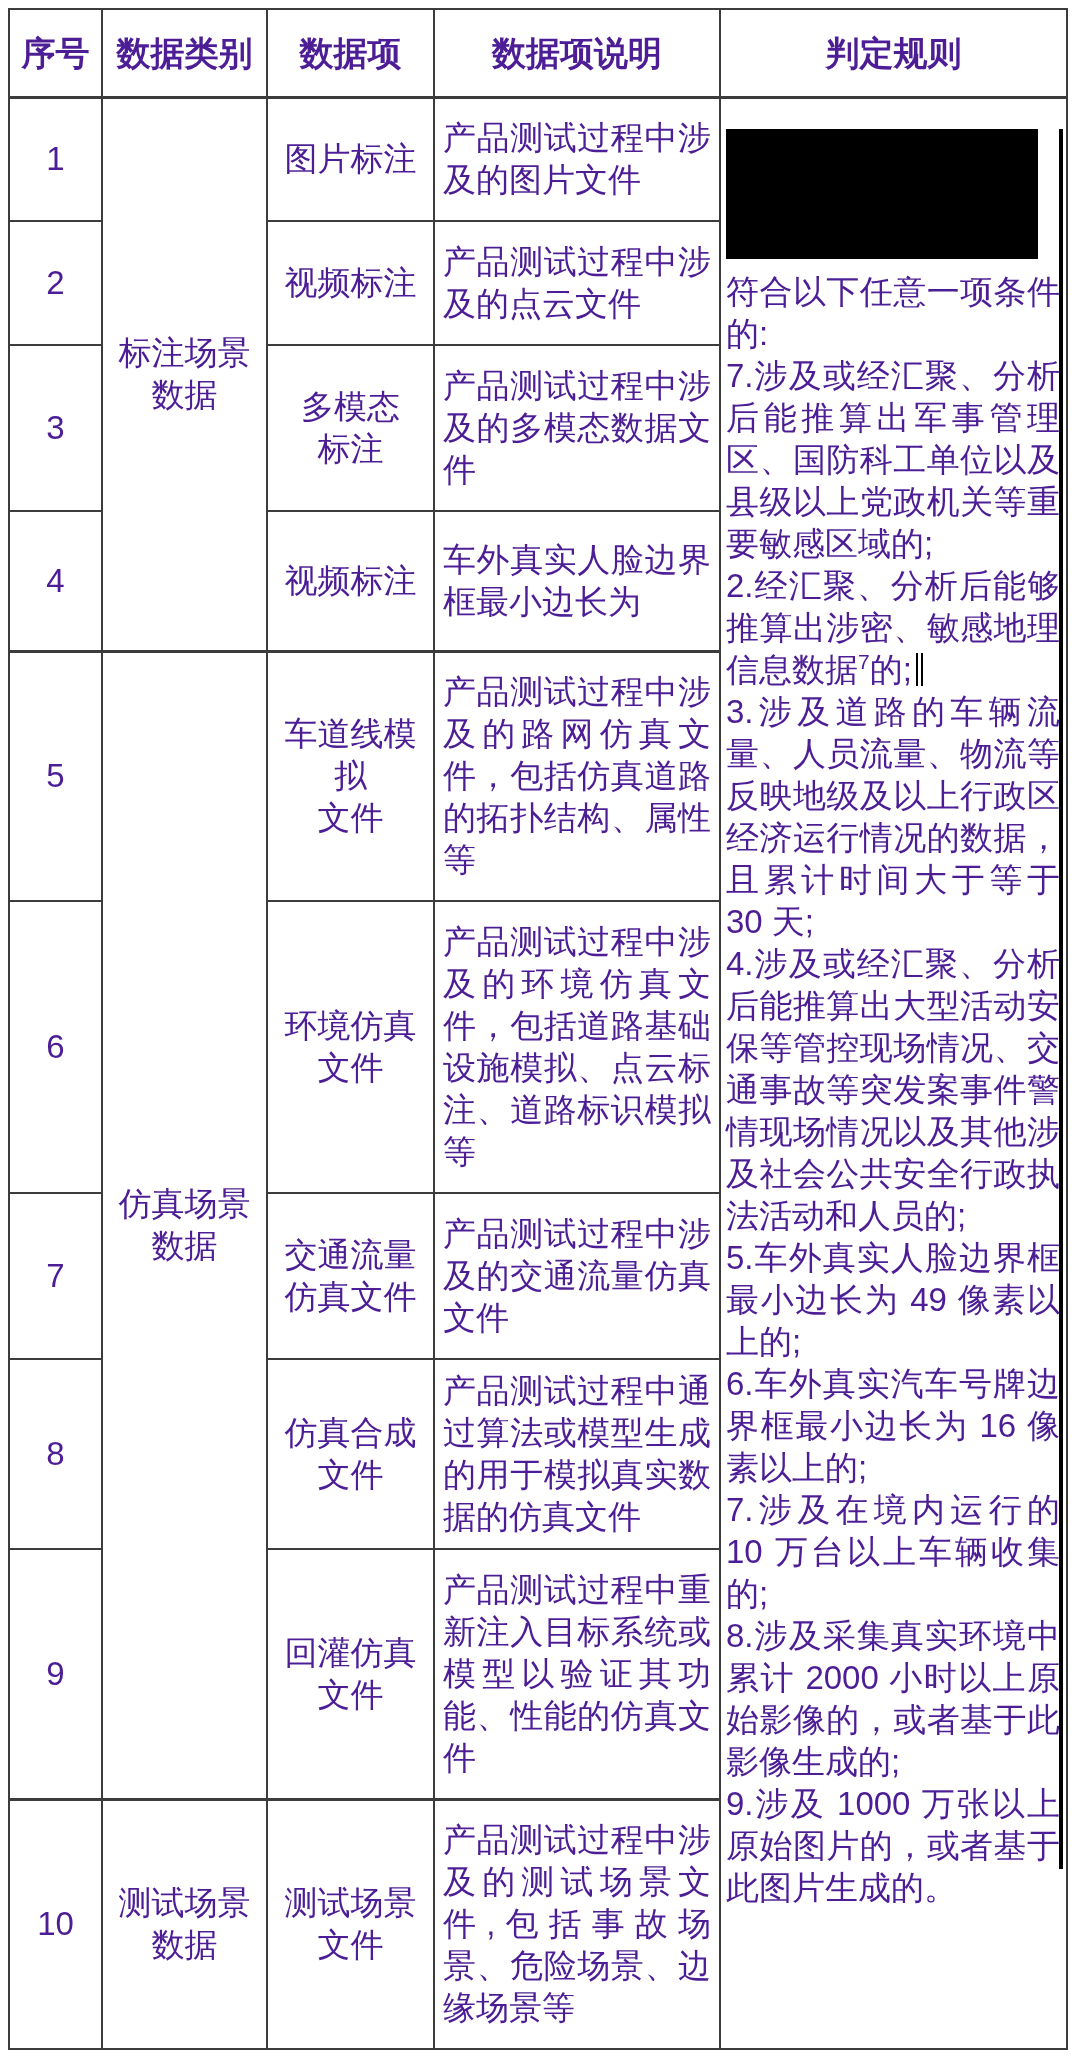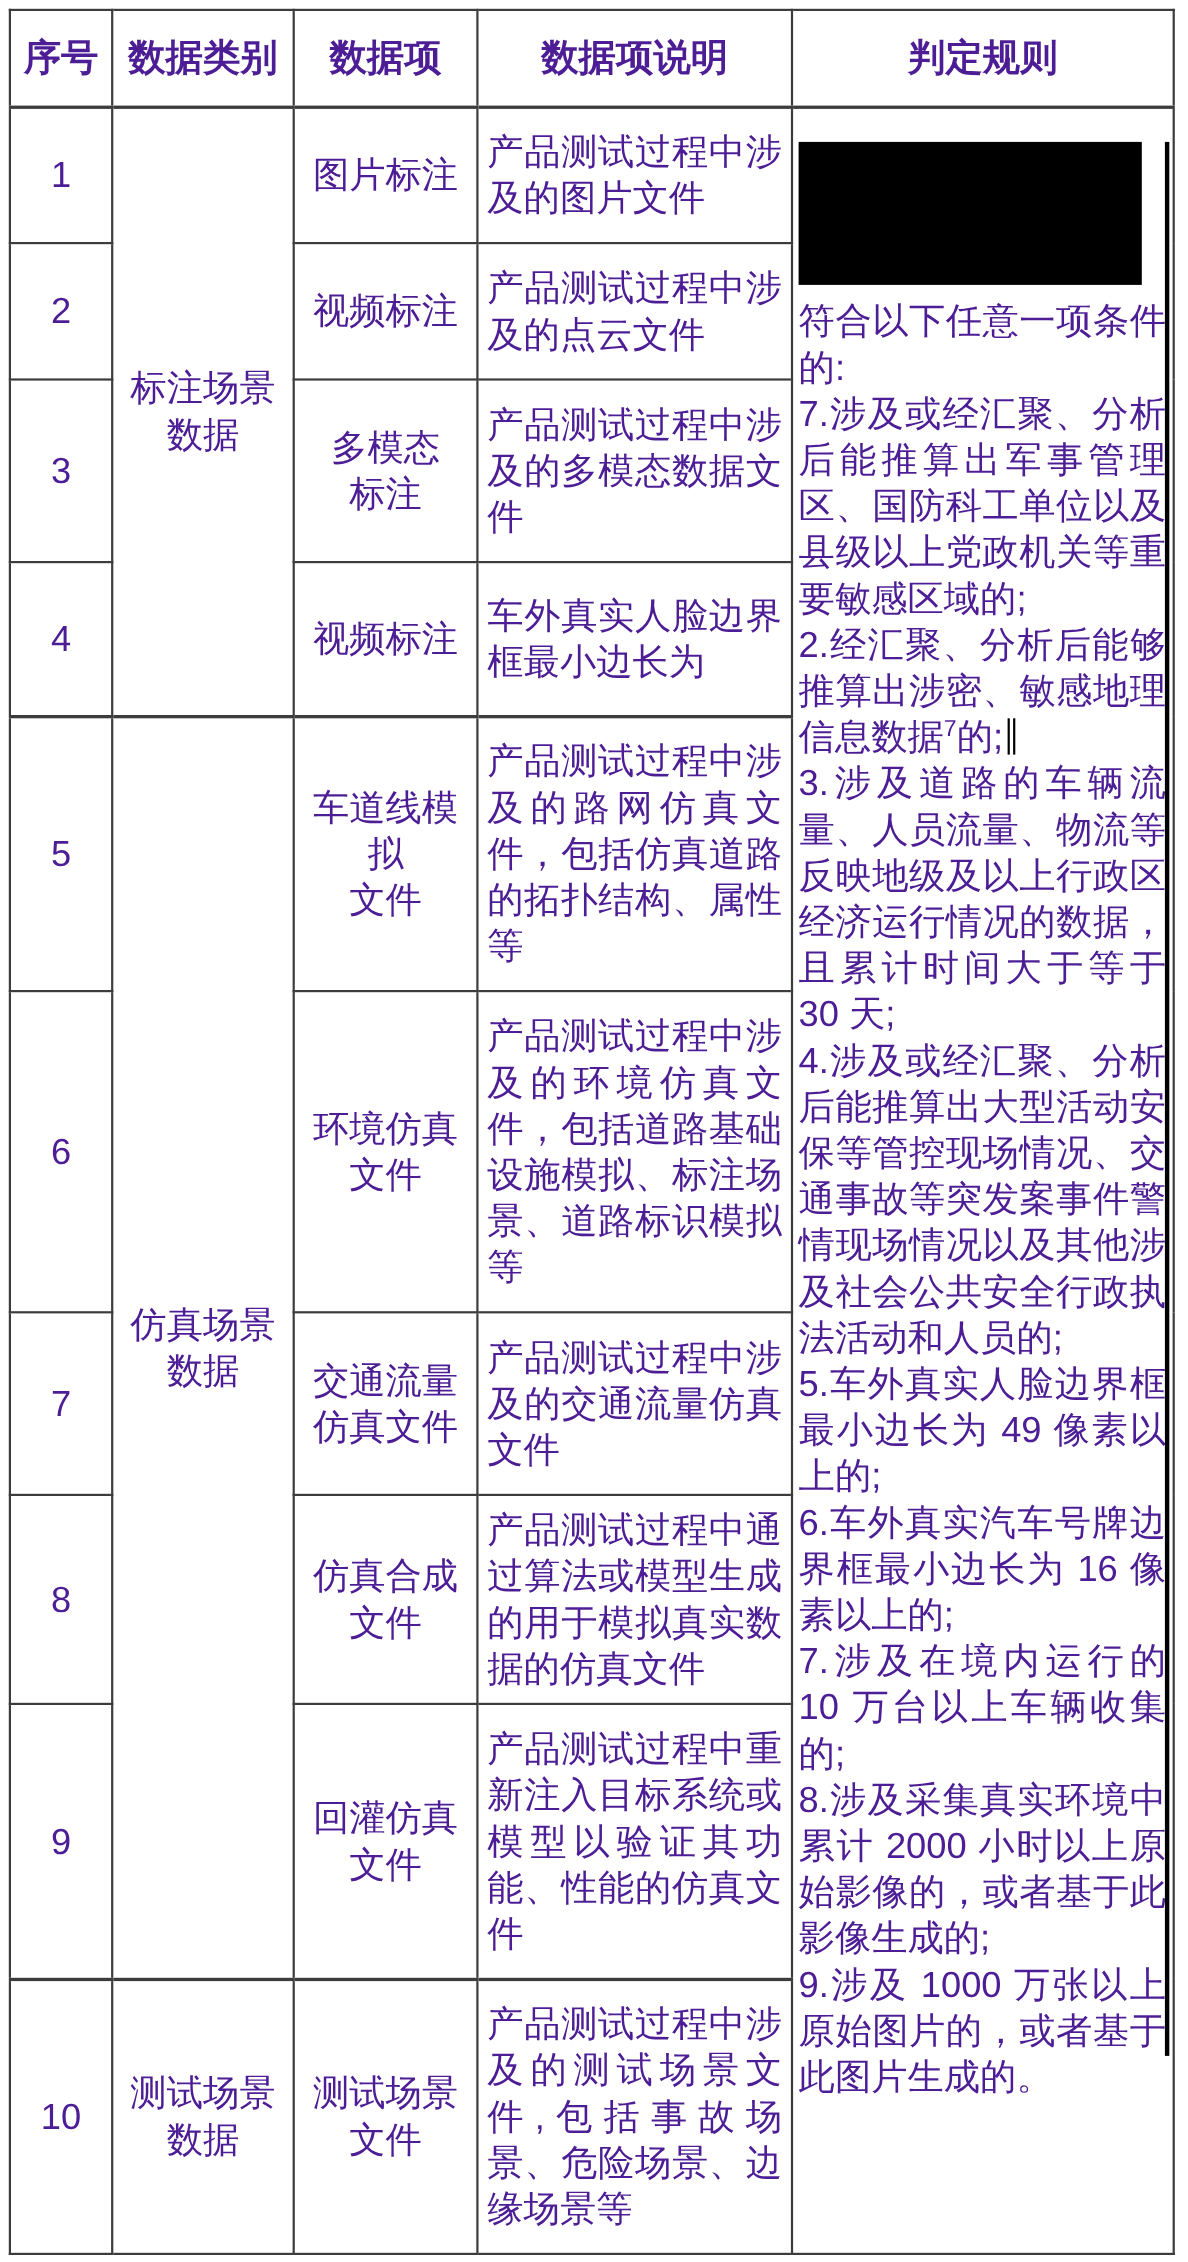--- a/index.html
+++ b/index.html
@@ -160,21 +160,21 @@
 数据</td>
       <td class="item">车道线模拟
 文件</td>
       <td class="desc">产品测试过程中涉及的路网仿真文件，包括仿真道路的拓扑结构、属性等</td>
     </tr>
 
     <tr style="height:292px">
       <td class="num">6</td>
       <td class="item">环境仿真
 文件</td>
-      <td class="desc">产品测试过程中涉及的环境仿真文件，包括道路基础设施模拟、标注场景、道路标识模拟等</td>
+      <td class="desc">产品测试过程中涉及的环境仿真文件，包括道路基础设施模拟、点云标注、道路标识模拟等</td>
     </tr>
 
     <tr style="height:166px">
       <td class="num">7</td>
       <td class="item">交通流量
 仿真文件</td>
       <td class="desc">产品测试过程中涉及的交通流量仿真文件</td>
     </tr>
 
     <tr style="height:190px">

